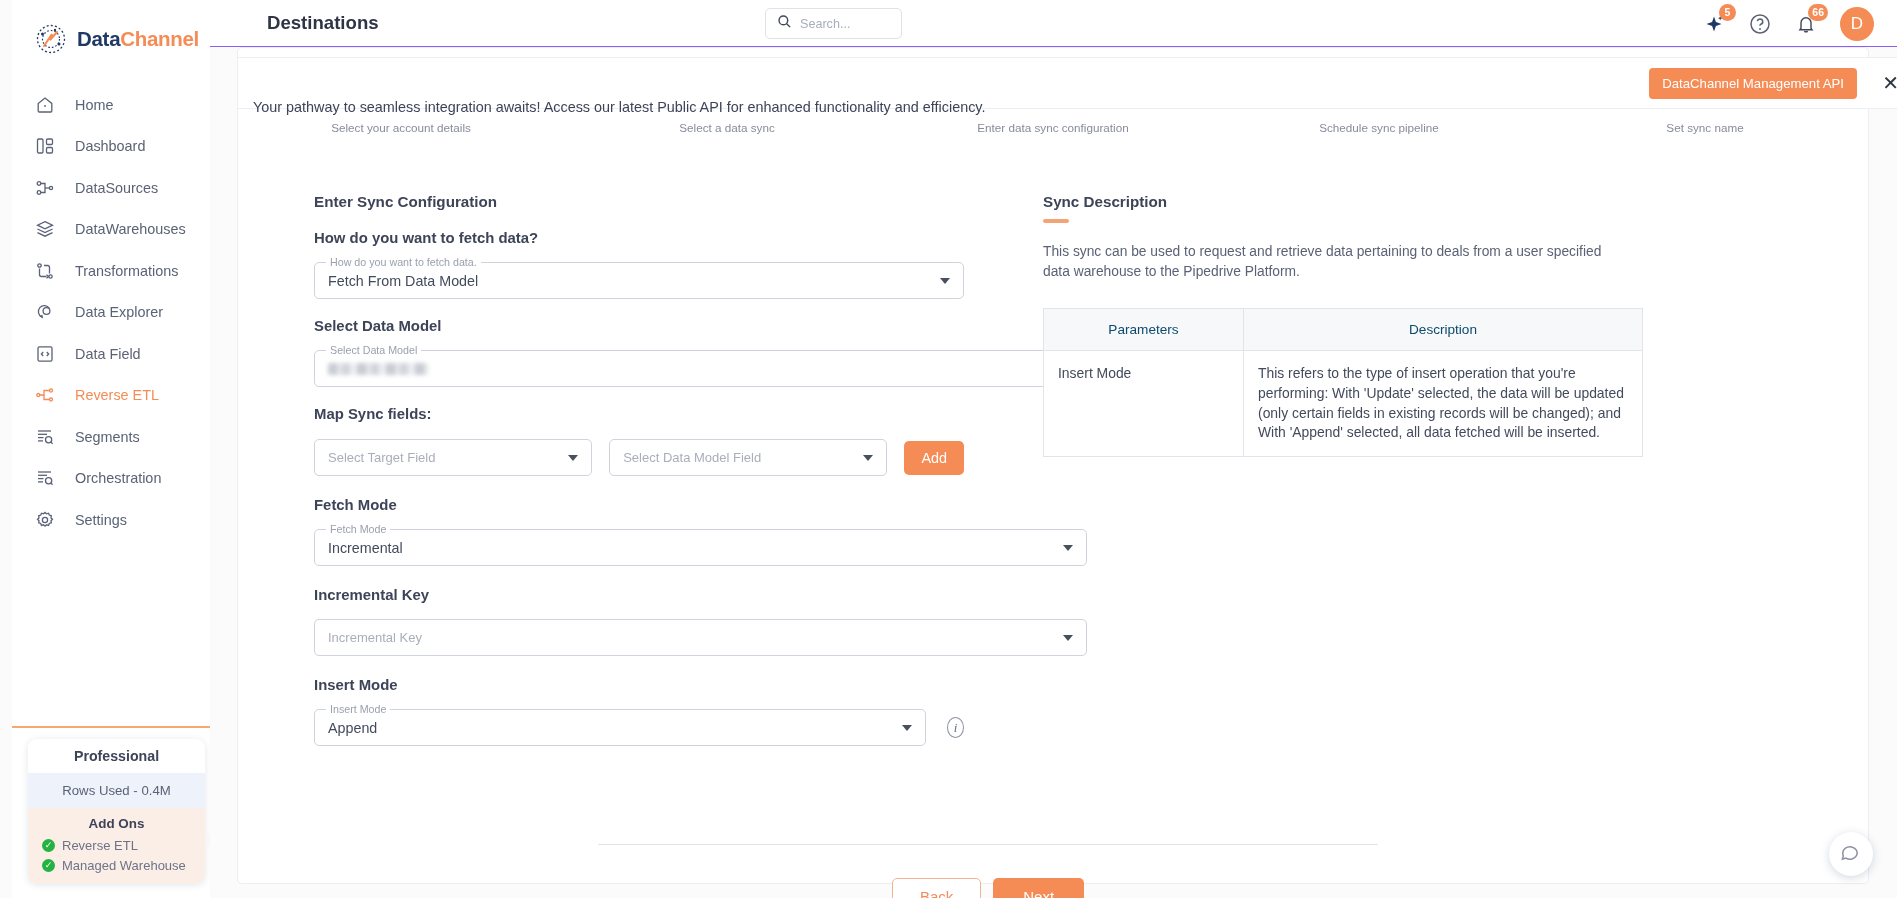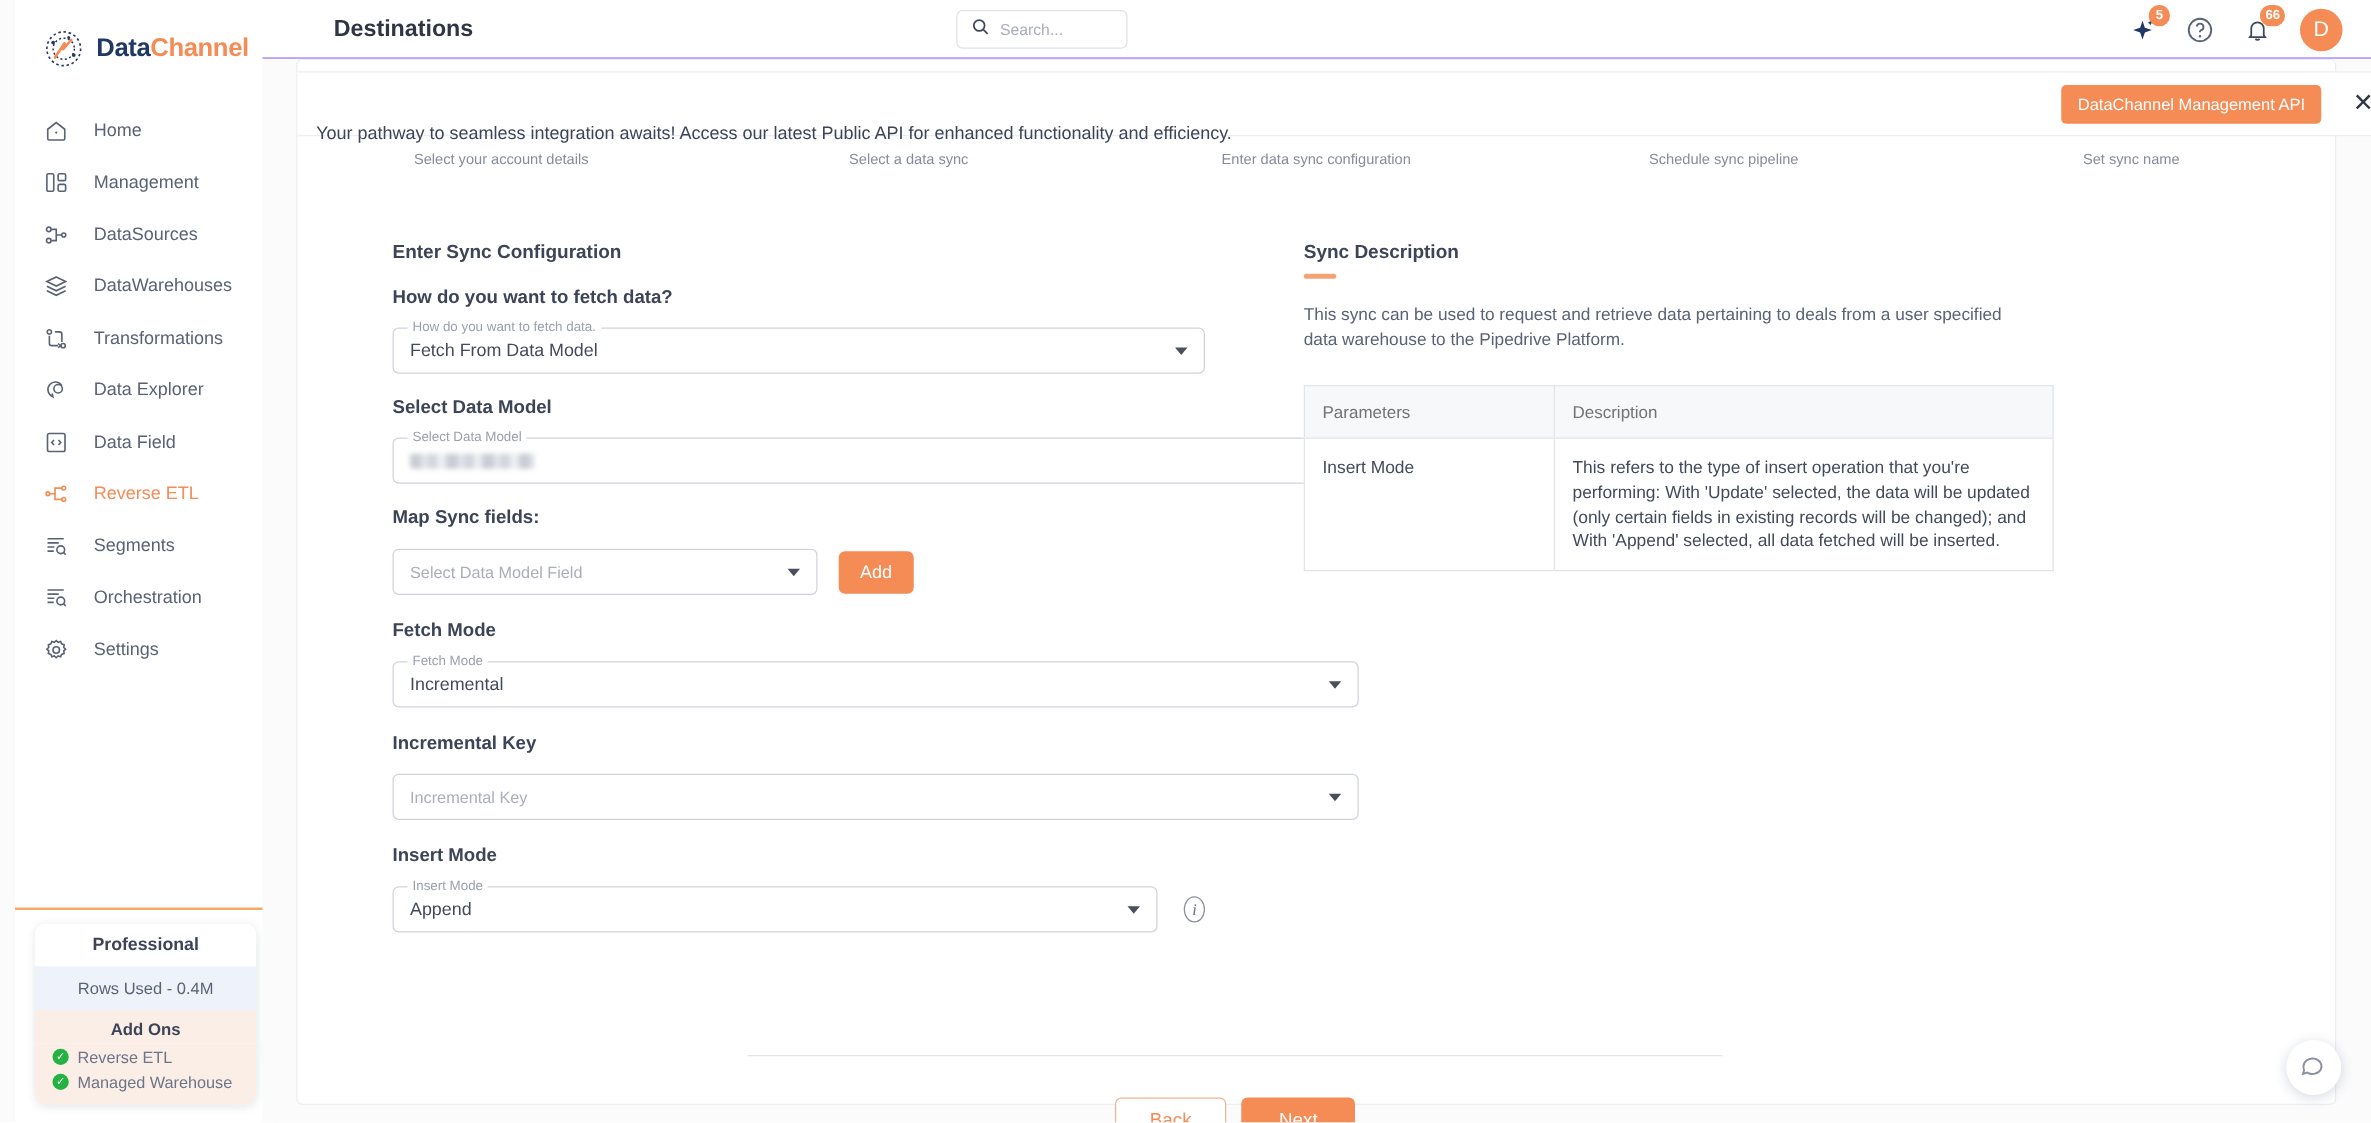--- a/index.html
+++ b/index.html
@@ -281,22 +281,22 @@
   #desc-body {
     margin-top: 19px; font-size: 13.8px; color: #5a6275; line-height: 1.42;
     width: 580px;
   }
   #param-table {
     margin-top: 27px; width: 600px;
     border: 1px solid #e2e4e9; border-collapse: collapse;
     background: #fff;
   }
   #param-table th {
-    text-align: left; font-weight: normal;
-    font-size: 13.6px; color: #737373;
+    text-align: center; font-weight: normal;
+    font-size: 13.6px; color: #0c4a6e;
     background: #f7f8f9;
     padding: 13px 14px;
     border-bottom: 1px solid #e2e4e9;
     border-right: 1px solid #e2e4e9;
   }
   #param-table th:last-child { border-right: none; }
   #param-table td {
     vertical-align: top;
     font-size: 13.9px; color: #434a5c;
     padding: 13px 14px;
@@ -348,21 +348,21 @@
       </div>
 
       <div class="nav-item">
         <span class="nav-ico">
           <svg width="20" height="20" viewBox="0 0 20 20" fill="none" stroke="#5a6275" stroke-width="1.3">
             <rect x="2.5" y="3" width="5.5" height="14" rx="1.2"></rect>
             <rect x="11.5" y="3" width="6" height="5.5" rx="1.2"></rect>
             <rect x="11.5" y="11.5" width="6" height="5.5" rx="1.2"></rect>
           </svg>
         </span>
-        <span>Management</span>
+        <span>Dashboard</span>
       </div>
 
       <div class="nav-item">
         <span class="nav-ico">
           <svg width="20" height="20" viewBox="0 0 20 20" fill="none" stroke="#5a6275" stroke-width="1.3">
             <circle cx="4" cy="5.5" r="1.8"></circle>
               <circle cx="4" cy="14.5" r="1.8"></circle>
             <circle cx="16" cy="10" r="1.6"></circle>
             <path d="M6 5.5 H10 V14.5 H6"></path>
               <path d="M10 10 H14.4"></path>
@@ -574,20 +574,24 @@
         <div class="field" style="margin-top:16px; width:775px">
           <span class="fl">Select Data Model</span>
           <span class="blurred"></span>
           <span class="caret"></span>
         </div>
 
         <div class="grp-label" style="margin-top:19px">Map Sync fields:</div>
 
         <div style="margin-top:17px; display:flex; align-items:center; gap:17px">
           <div class="field" style="width:340px">
+            <span class="ph">Select Target Field</span>
+            <span class="caret"></span>
+          </div>
+          <div class="field" style="width:340px">
             <span class="ph">Select Data Model Field</span>
             <span class="caret"></span>
           </div>
           <button id="add-btn">Add</button>
         </div>
 
         <div class="grp-label" style="margin-top:21px">Fetch Mode</div>
         <div class="field" style="margin-top:16px; width:773px">
           <span class="fl">Fetch Mode</span>
           <span class="val">Incremental</span>

